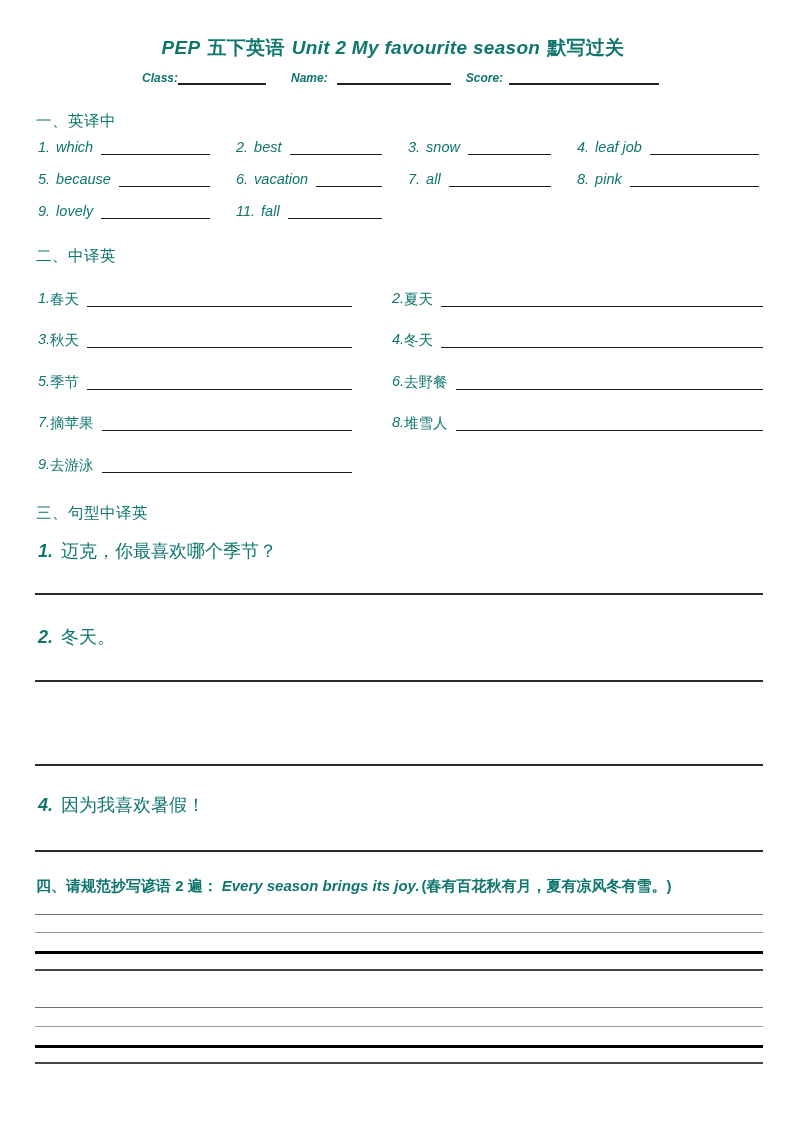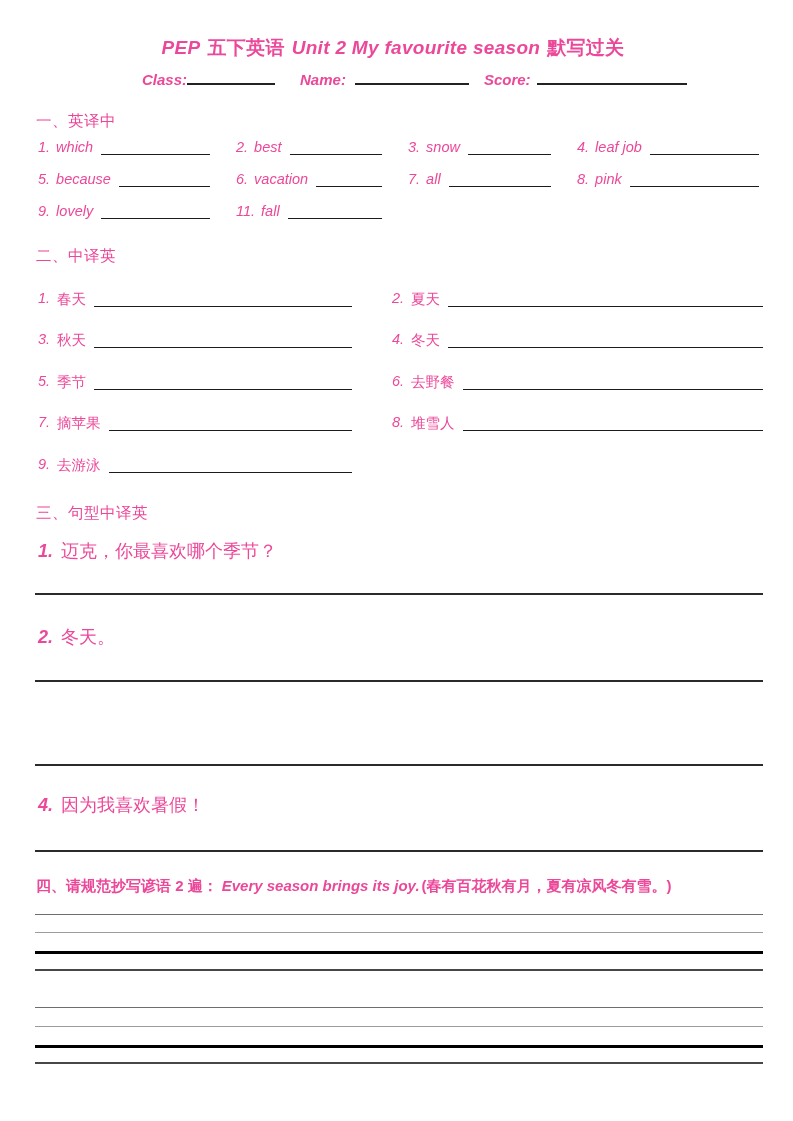--- a/index.html
+++ b/index.html
@@ -1,40 +1,40 @@
 <!DOCTYPE html>
 <html><head>
 <meta charset="utf-8">
 <style>
   html, body { margin: 0; padding: 0; background: #ffffff; }
   .page {
     position: relative;
     width: 793px; height: 1121px;
     background: #ffffff;
-    color: #ec4899;
+    color: #0f766e;
     font-family: "Liberation Sans", "DejaVu Sans", sans-serif;
     overflow: hidden;
   }
   .abs { position: absolute; }
 
   
   .title-row {
     top: 35px; left: 0; width: 793px;
     text-align: center;
     font-size: 19px; font-weight: 700;
     letter-spacing: 0.3px;
     white-space: nowrap;
   }
   .title-row .en { font-style: italic; }
   .title-row .sp { margin: 0 7px 0 7px; }
 
   .info-row {
     top: 71px; left: 142px;
     display: flex; align-items: flex-start;
-    font-size: 15px; font-weight: 700; font-style: italic;
+    font-size: 12px; font-weight: 700; font-style: italic;
     white-space: nowrap;
   }
   .u {
     display: inline-block;
     border-bottom: 2px solid #222;
     height: 12px;
   }
   .u-class { width: 88px; }
   .u-name  { width: 114px; margin-left: 9px; }
   .u-score { width: 150px; margin-left: 6px; }
@@ -52,21 +52,21 @@
   
   .s1-grid {
     top: 139px; left: 38px; width: 723px;
     display: grid;
     grid-template-columns: 198px 172px 169px 184px;
     grid-auto-rows: 31.8px;
   }
   .cell { display: flex; align-items: flex-start; font-size: 14.5px; }
   .num { font-style: italic; flex: none; }
   .word-en { font-style: italic; margin-left: 6px; flex: none; }
-  .word-cn { margin-left: 7px; flex: none; }
+  .word-cn { flex: none; }
   .blank {
     flex: 1 1 auto;
     border-bottom: 1.6px solid #1c1c1c;
     height: 15px;
     margin-left: 8px; margin-right: 26px;
   }
   .s1-grid .cell:nth-child(4n) .blank { margin-right: 2px; }
 
   
   .s2-grid {

